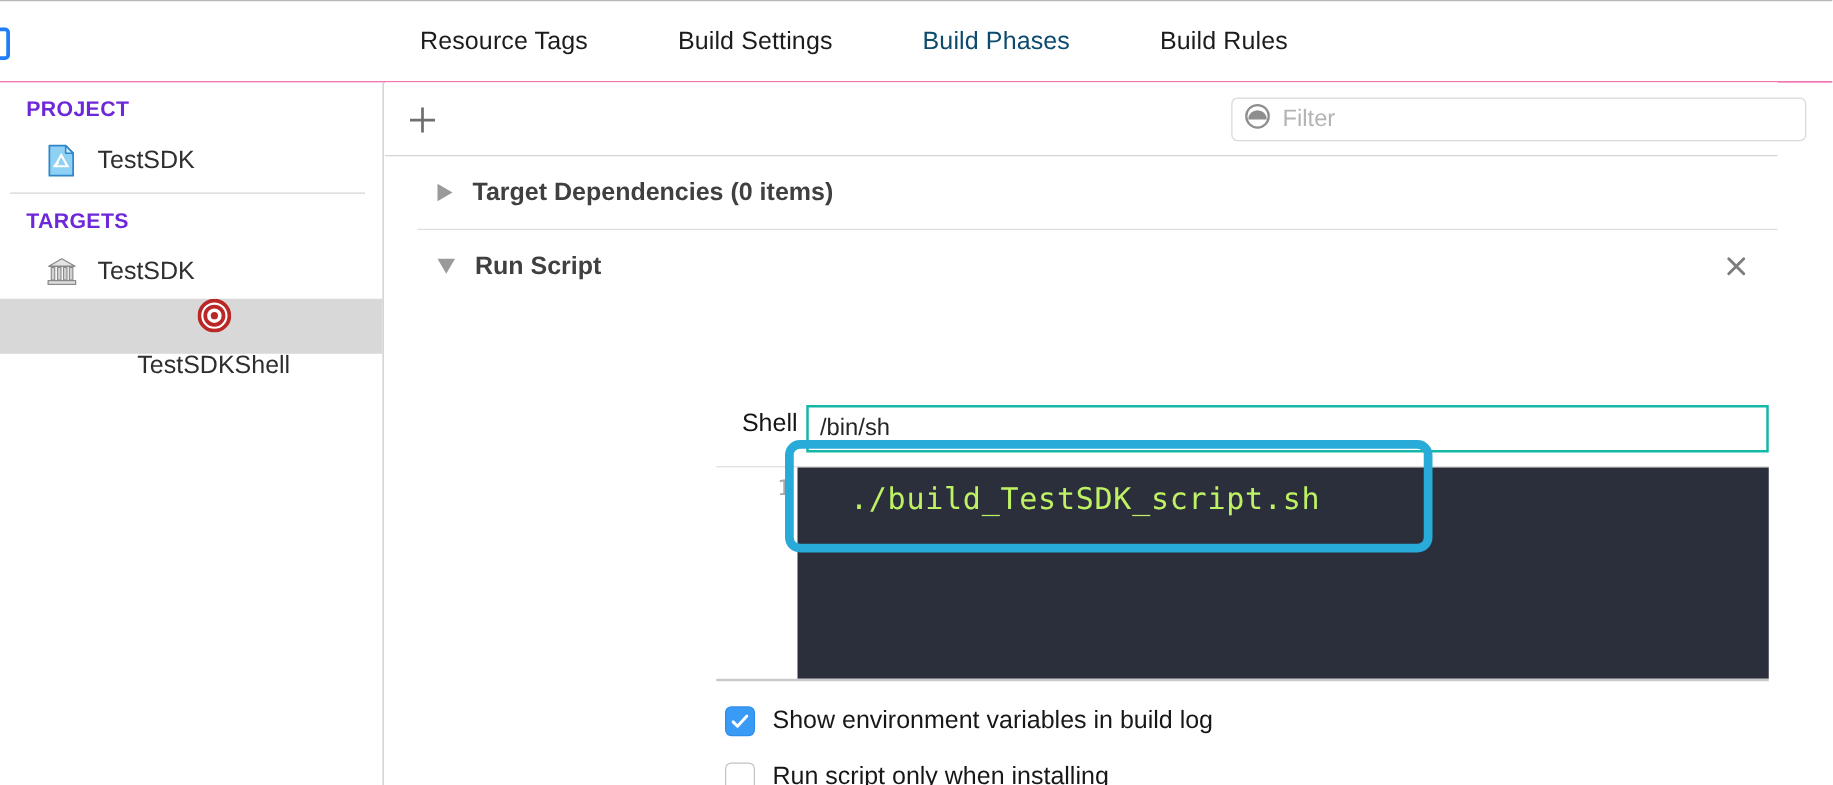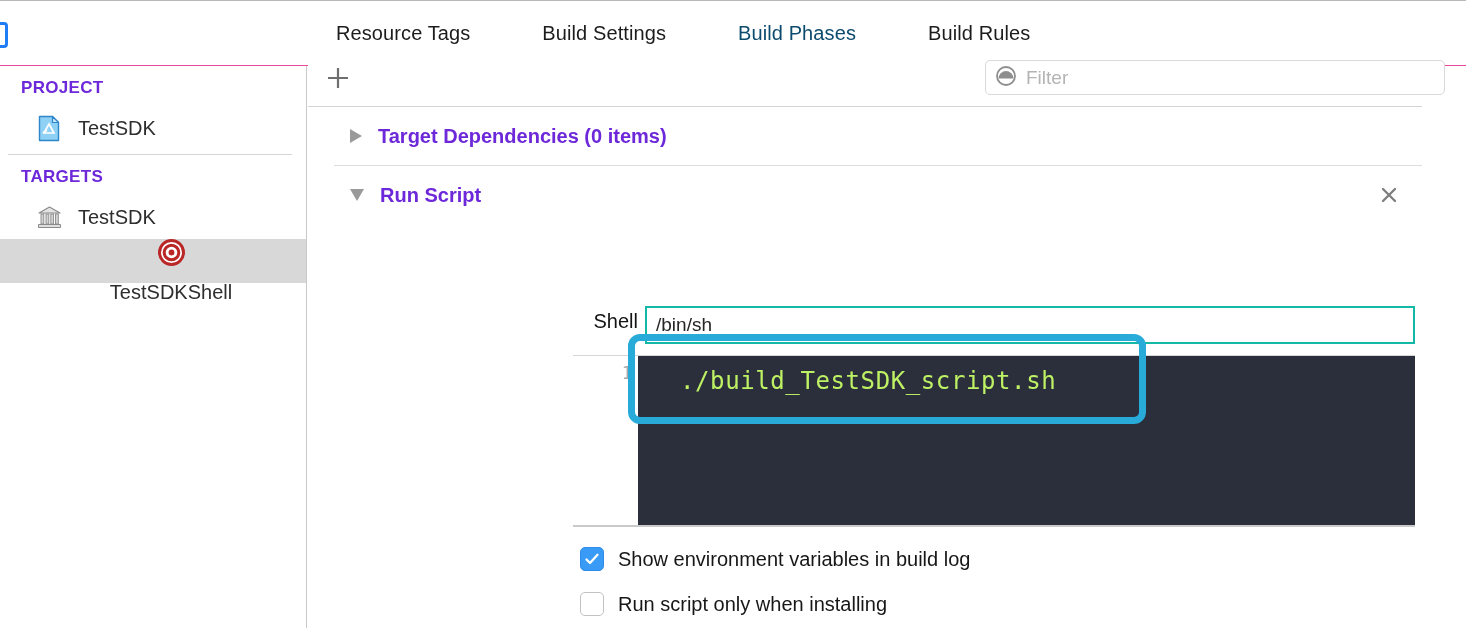--- a/index.html
+++ b/index.html
@@ -44,21 +44,21 @@
   .sb-row {
     height: 44px; display: flex; align-items: center; padding-left: 36px; gap: 15px;
   }
   .sb-row.selected { background: #d8d8d8; flex-direction: column; }
   .sb-label { font-size: 20px; color: #2e2e2e; white-space: nowrap; }
   .sb-sep { height: 1px; background: #d5d5d5; margin: 4px 14px 0 8px; }
   .sb-icon { width: 27px; height: 27px; flex: 0 0 27px; display: block; }
 
   
   .pane {
-    position: absolute; left: 308px; top: 48px; width: 1114px; height: 562px;
+    position: absolute; left: 308px; top: 66px; width: 1114px; height: 562px;
     background: #ffffff;
   }
   .pane-toolbar {
     position: relative; height: 59px; border-bottom: 1px solid #d4d4d4; background: #fff;
   }
   .plus-btn {
     position: absolute; left: 14px; top: 14px; width: 32px; height: 32px;
     display: flex; align-items: center; justify-content: center;
   }
   .plus-btn svg { display: block; }
@@ -69,21 +69,21 @@
   }
   .filter-ph { font-size: 19px; color: #b4b4b4; }
 
   
   .phase-row {
     position: relative; height: 58px; display: flex; align-items: center; padding-left: 42px; gap: 16px;
   }
   .tri { width: 0; height: 0; display: block; }
   .tri-right { border-left: 12px solid #9a9a9a; border-top: 7.5px solid transparent; border-bottom: 7.5px solid transparent; }
   .tri-down  { border-top: 12px solid #9a9a9a; border-left: 7.5px solid transparent; border-right: 7.5px solid transparent; }
-  .phase-title { font-size: 20px; font-weight: bold; color: #6d28d9; white-space: nowrap; }
+  .phase-title { font-size: 20px; font-weight: bold; color: #404040; white-space: nowrap; }
   .phase-sep { height: 1px; background: #dedede; margin-left: 26px; margin-right: 0; }
   .close-x {
     position: absolute; right: 22px; top: 50%; transform: translateY(-50%);
     width: 22px; height: 22px; display: flex; align-items: center; justify-content: center;
   }
 
   
   .shell-row {
     position: absolute; left: 0; top: 258px; width: 1158px; height: 42px;
     display: flex; align-items: flex-start;
@@ -118,21 +118,21 @@
   }
   .editor-botline { position: absolute; left: 0; top: 170px; width: 842px; height: 2px; background: #c9c9c9; }
 
   
   .hilite {
     position: absolute; left: 320px; top: 286px; width: 518px; height: 90px;
     border: 7px solid #28abd8; border-radius: 12px; pointer-events: none;
   }
 
   
-  .cb-row { position: absolute; left: 272px; display: flex; align-items: center; gap: 14px; }
+  .cb-row { position: absolute; left: 272px; display: flex; align-items: flex-start; gap: 14px; }
   .cb {
     width: 24px; height: 24px; border-radius: 5px; flex: 0 0 24px;
     display: flex; align-items: center; justify-content: center;
   }
   .cb.on  { background: #3a9bf7; border: 1px solid #2f8de9; }
   .cb.off { background: #ffffff; border: 1px solid #c2c2c2; }
   .cb-label { font-size: 20px; color: #171717; white-space: nowrap; }
 </style>
 </head>
 <body>

